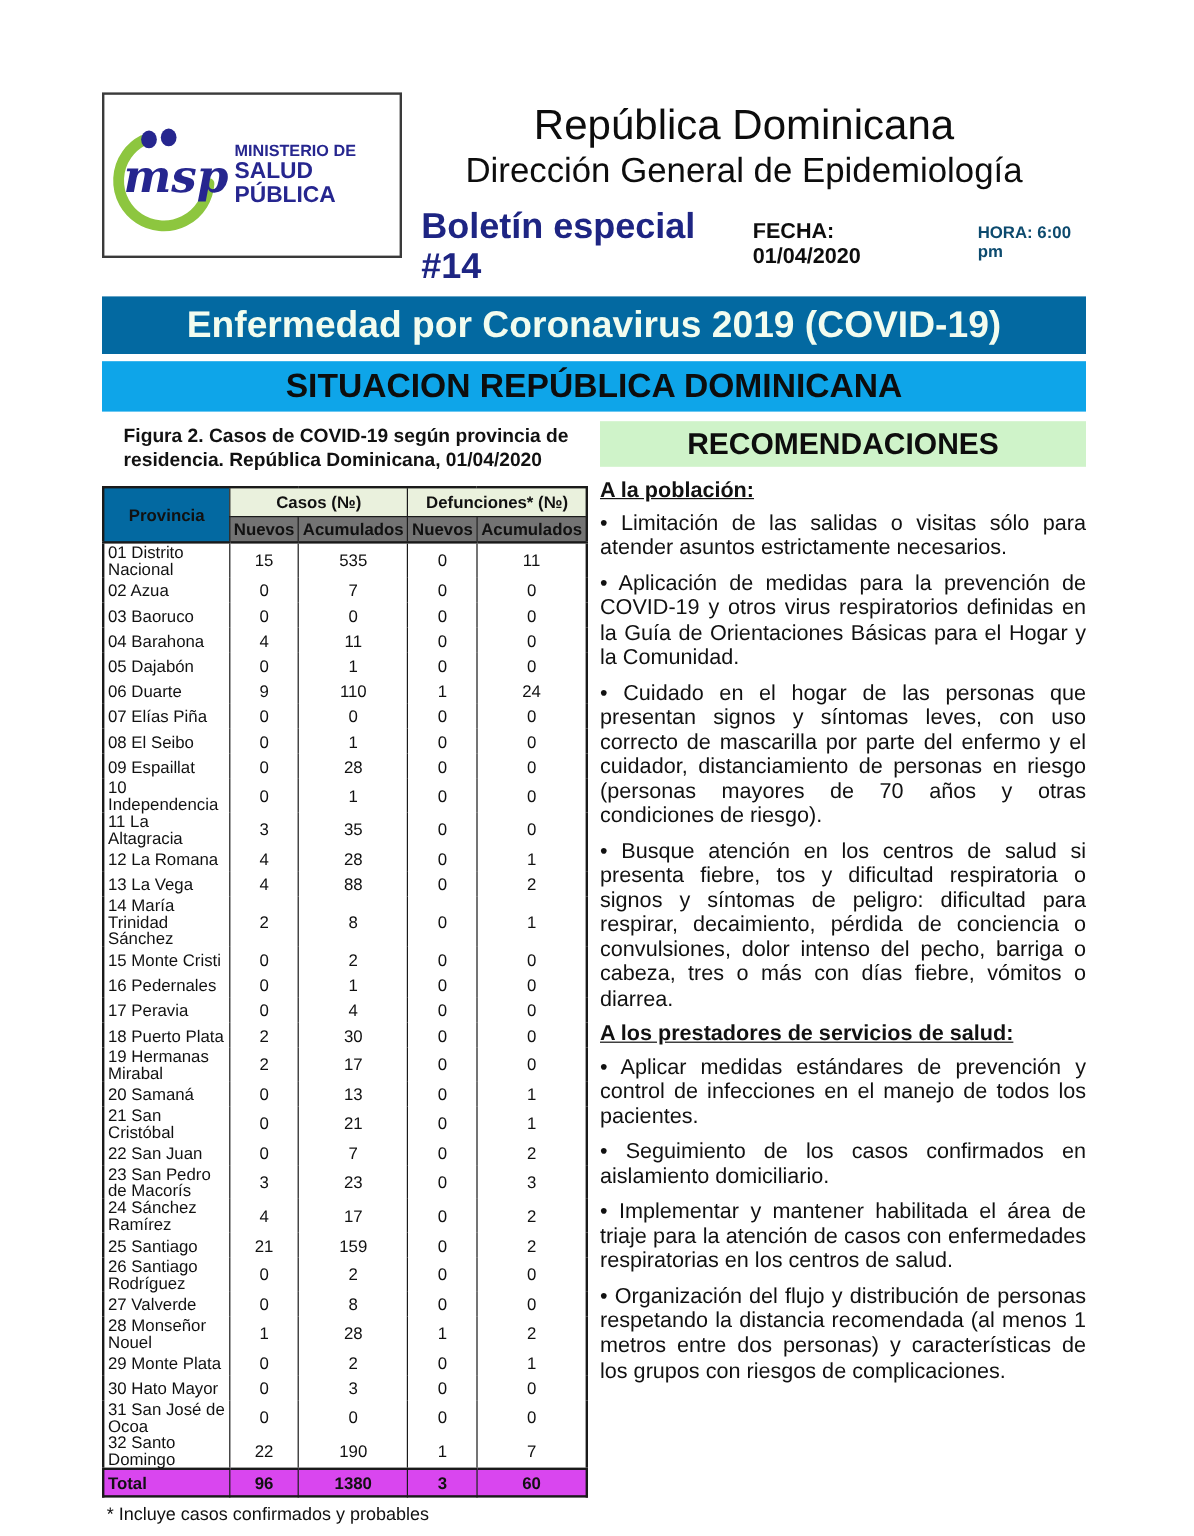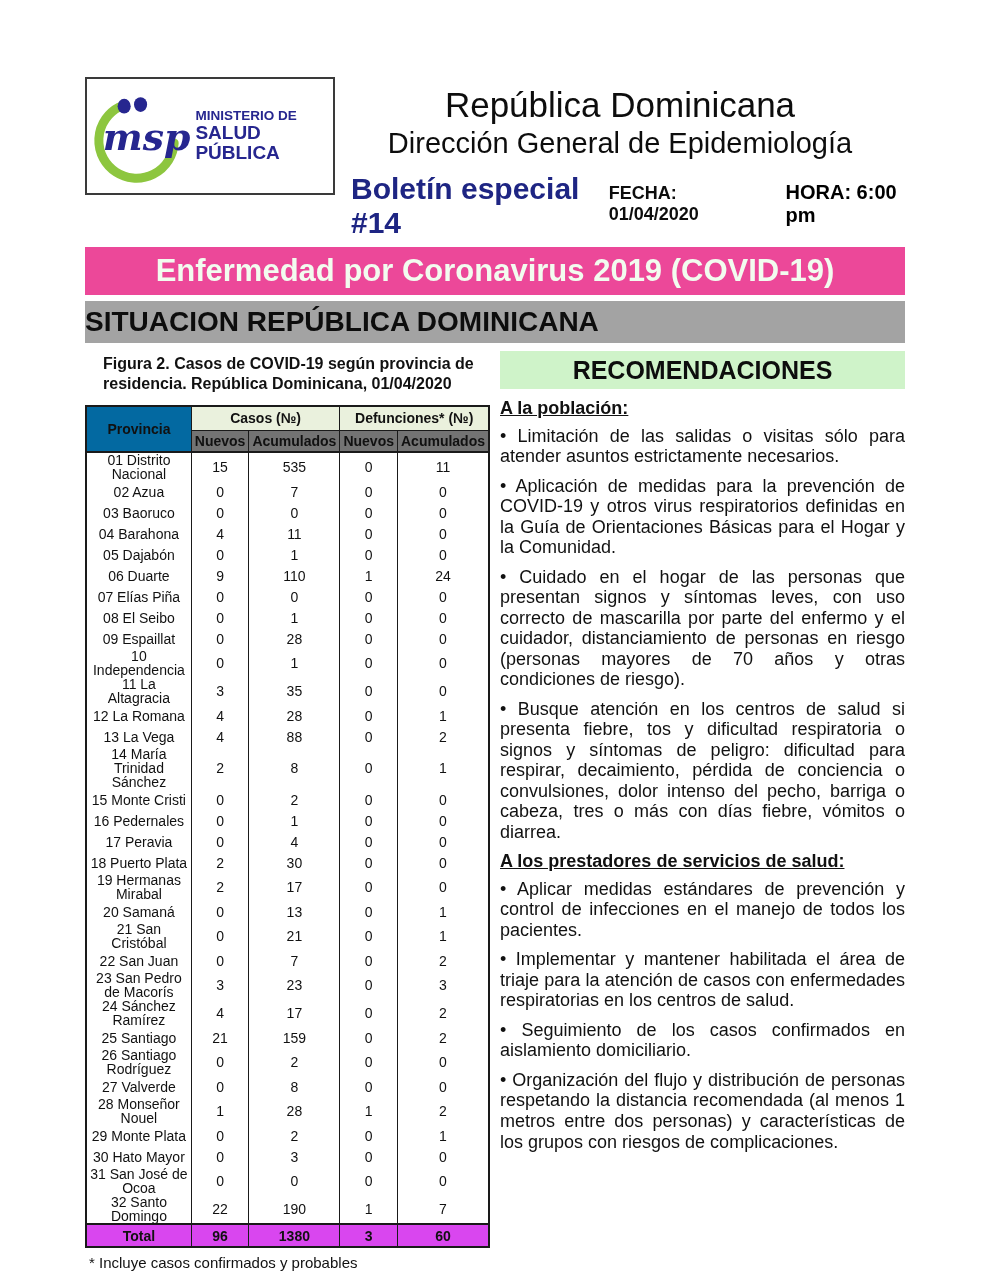--- a/index.html
+++ b/index.html
@@ -6,42 +6,42 @@
   body { background:#ffffff; }
   .page {
     position:relative; width:995px; height:1280px; background:#ffffff;
     font-family:"Liberation Sans", sans-serif; color:#111; overflow:hidden;
   }
   .content { width:820px; margin:0 0 0 85px; padding-top:77px; }
 
   
   .header-top { display:flex; }
   .logo-box {
-    width:250px; height:118px; border:2px solid #3a3a3a; background:#fff;
+    width:250px; height:138px; border:2px solid #3a3a3a; background:#fff;
     display:flex; align-items:center; padding:4px 6px; flex:0 0 auto;
   }
   .ministry { margin-left:4px; color:#26268F; line-height:1.05; }
   .ministry .m1 { font-size:13.5px; font-weight:bold; }
   .ministry .m2 { font-size:19px; font-weight:bold; }
   .header-titles { flex:1; text-align:center; padding-top:8px; }
   .country-title { font-size:35px; color:#0d0d0d; }
   .dept-title { font-size:29px; color:#0d0d0d; margin-top:2px; }
   .bulletin-row { display:flex; align-items:baseline; margin-top:12px; padding-left:16px; text-align:left; }
   .bulletin-label { font-size:30px; font-weight:bold; color:#1E2583; }
   .fecha-label { font-size:18px; font-weight:bold; color:#0d0d0d; margin-left:24px; }
-  .hora-label { font-size:20px; font-weight:bold; color:#000000; margin-left:44px; }
+  .hora-label { font-size:14px; font-weight:bold; color:#0c4a6e; margin-left:44px; }
 
   
   .banner-blue {
-    margin-top:7px; height:48px; background:#ec4899; color:#F2FCEF;
+    margin-top:7px; height:48px; background:#0369a1; color:#F2FCEF;
     font-size:31px; font-weight:bold; display:flex; align-items:center; justify-content:center;
   }
   .banner-green {
-    margin-top:6px; height:42px; background:#a3a3a3; color:#0d0d0d;
-    font-size:28px; font-weight:bold; display:flex; align-items:center; 
+    margin-top:6px; height:42px; background:#0ea5e9; color:#0d0d0d;
+    font-size:28px; font-weight:bold; display:flex; align-items:center; justify-content:center;
   }
 
   
   .columns { display:flex; gap:10px; margin-top:8px; }
   .col-left { flex:0 0 405px; }
   .col-right { flex:1; }
 
   .fig-caption { font-weight:bold; font-size:16px; line-height:1.25; padding:3px 2px 0 18px; }
 
   table.prov-table { width:405px; border-collapse:collapse; margin-top:11px; border:2px solid #1a1a1a; }
@@ -51,21 +51,21 @@
   .prov-table col.c-a1 { width:78px; }
   .prov-table col.c-n2 { width:52px; }
   .prov-table col.c-a2 { width:70px; }
   .prov-table thead th { font-weight:bold; text-align:center; }
   .prov-table th.prov-h { background:#0369a1; border-right:1px solid #1a1a1a; border-bottom:2px solid #1a1a1a; }
   .prov-table th.group-h { background:#EAF1DD; border-right:1px solid #1a1a1a; border-bottom:1px solid #1a1a1a; height:24px; }
   .prov-table th.group-h:last-child { border-right:none;text-align:center; }
   .prov-table th.sub-h { background:#737373; border-right:1px solid #1a1a1a; border-bottom:2px solid #1a1a1a; height:22px; }
   .prov-table th.sub-h:last-child { border-right:none; }
   .prov-table tbody td { border-right:1px solid #1a1a1a; text-align:center; }
-  .prov-table tbody td:first-child { text-align:center; }
+  .prov-table tbody td:first-child { text-align:left; }
   .prov-table tbody td:last-child { border-right:none; }
   .prov-table tr.total-row td { background:#d946ef; font-weight:bold; border-top:2px solid #1a1a1a; height:23px; }
   .table-footnote { font-size:15px; margin-top:6px; padding-left:4px; }
   .table-source { font-size:14px; font-weight:bold; margin-top:12px; padding-left:16px; }
 
   
   .rec-banner {
     height:38px; background:#CFF3C9; color:#0d0d0d; font-size:25px; font-weight:bold;
     display:flex; align-items:center; justify-content:center;
   }
@@ -382,22 +382,22 @@
           <span>RECOMENDACIONES</span>
         </div>
         <div class="rec-body">
             <div class="rec-heading">A la población:</div>
             <p class="rec-bullet">• Limitación de las salidas o visitas sólo para atender asuntos estrictamente necesarios.</p>
             <p class="rec-bullet">• Aplicación de medidas para la prevención de COVID-19 y otros virus respiratorios definidas en la Guía de Orientaciones Básicas para el Hogar y la Comunidad.</p>
             <p class="rec-bullet">• Cuidado en el hogar de las personas que presentan signos y síntomas leves, con uso correcto de mascarilla por parte del enfermo y el cuidador, distanciamiento de personas en riesgo (personas mayores de 70 años y otras condiciones de riesgo).</p>
             <p class="rec-bullet">• Busque atención en los centros de salud si presenta fiebre, tos y dificultad respiratoria o signos y síntomas de peligro: dificultad para respirar, decaimiento, pérdida de conciencia o convulsiones, dolor intenso del pecho, barriga o cabeza, tres o más con días fiebre, vómitos o diarrea.</p>
             <div class="rec-heading">A los prestadores de servicios de salud:</div>
             <p class="rec-bullet">• Aplicar medidas estándares de prevención y control de infecciones en el manejo de todos los pacientes.</p>
+            <p class="rec-bullet">• Seguimiento de los casos confirmados en aislamiento domiciliario.</p>
             <p class="rec-bullet">• Implementar y mantener habilitada el área de triaje para la atención de casos con enfermedades respiratorias en los centros de salud.</p>
-            <p class="rec-bullet">• Seguimiento de los casos confirmados en aislamiento domiciliario.</p>
             <p class="rec-bullet">• Organización del flujo y distribución de personas respetando la distancia recomendada (al menos 1 metros entre dos personas) y características de los grupos con riesgos de complicaciones.</p>
           </div>
       </div>
 
     </div>
 
   </div>
 </div>
 
 </body></html>

